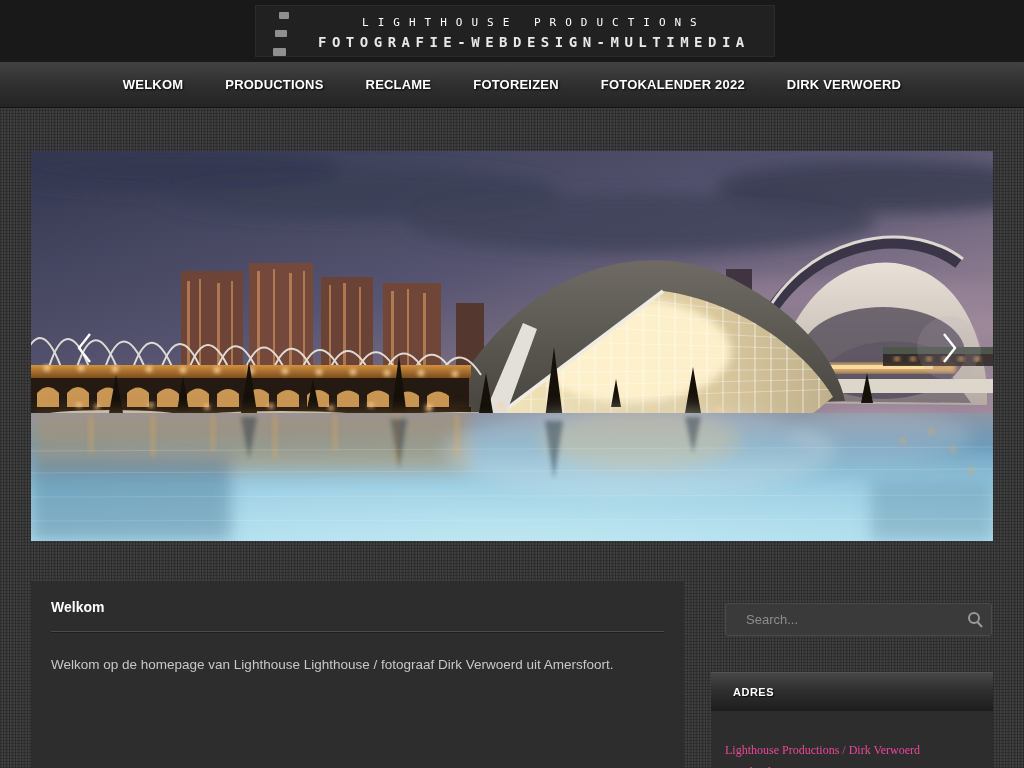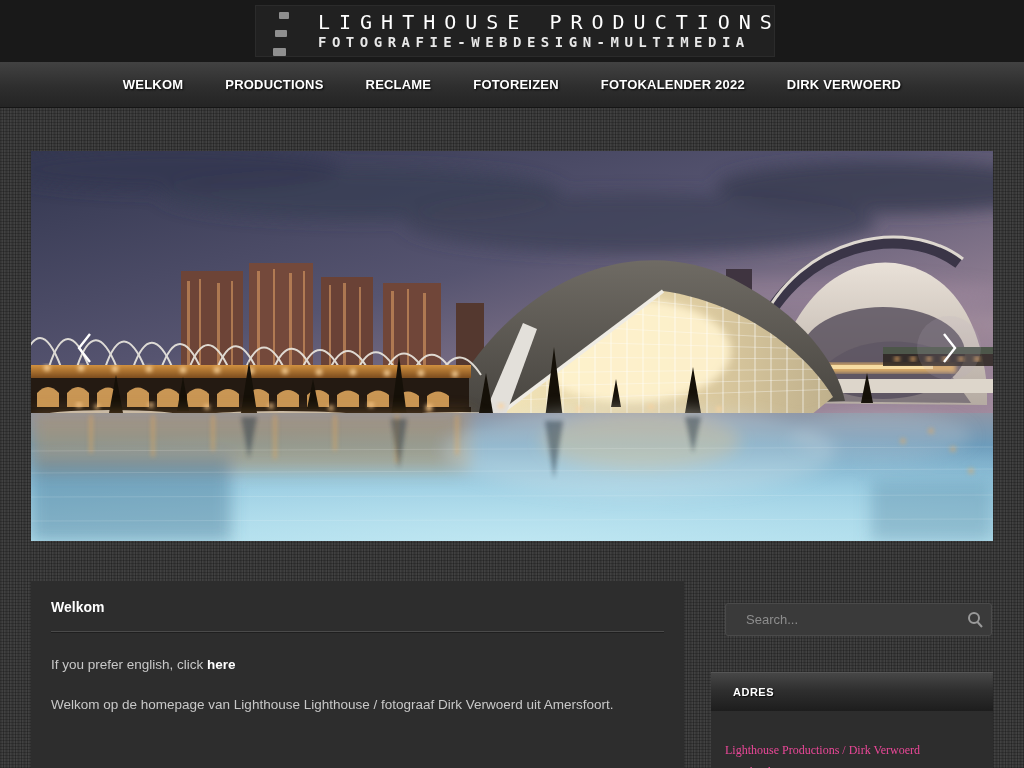--- a/index.html
+++ b/index.html
@@ -15,22 +15,22 @@
   
   .topbar{position:absolute;left:0;top:0;width:1024px;height:62px;background:#191919;}
   .logo-panel{position:absolute;left:255px;top:5px;width:520px;height:52px;background:#212121;
     border:1px solid #2b2b2b;box-sizing:border-box;display:flex;align-items:center;}
   .filmstrip{position:absolute;left:9px;top:3px;width:26px;height:46px;}
   .filmstrip span{position:absolute;width:10px;height:7px;background:#8f8f8f;border-radius:1px;}
   .filmstrip span:nth-child(1){left:14px;top:3px;}
   .filmstrip span:nth-child(2){left:10px;top:21px;width:12px;}
   .filmstrip span:nth-child(3){left:8px;top:39px;width:13px;height:8px;}
   .logo-text{margin-left:62px;}
-  .logo-title{font-family:"DejaVu Sans Mono",monospace;color:#ffffff;font-size:20px;
-    letter-spacing:9px;white-space:nowrap;line-height:19px;}
+  .logo-title{font-family:"DejaVu Sans Mono",monospace;color:#ffffff;font-size:11px;
+    letter-spacing:9px;white-space:nowrap;line-height:19px;text-align:center;}
   .logo-sub{font-family:"DejaVu Sans Mono",monospace;color:#e8e8e8;font-size:14px;font-weight:bold;
     letter-spacing:5.5px;white-space:nowrap;margin-top:2px;}
   
   .nav{position:absolute;left:0;top:62px;width:1024px;height:46px;
     background:linear-gradient(#424242,#2e2e2e 55%,#242424);
     border-bottom:1px solid #151515;box-sizing:border-box;
     display:flex;align-items:center;justify-content:center;gap:30px;}
   .nav a{color:#ffffff;text-decoration:none;font-size:13px;font-weight:bold;
     letter-spacing:0.2px;text-shadow:1px 1px 2px rgba(0,0,0,.9);padding:6px 6px;cursor:pointer;}
   
@@ -376,21 +376,20 @@
     <div class="arrow-circle"></div>
     <svg width="22" height="34" viewBox="0 0 22 34" style="position:relative;">
       <polyline points="6,3 17,17 6,31" fill="none" stroke="#ffffff" stroke-width="2.4"></polyline>
     </svg>
   </div>
 </div>
 
 <div class="main-panel">
   <h2>Welkom</h2>
   <div class="divider"></div>
-  <p><span>If you prefer english, click </span><a class="inline-link">here</a></p>
   <p>Welkom op de homepage van Lighthouse Lighthouse / fotograaf Dirk Verwoerd uit Amersfoort.</p>
 </div>
 
 <div class="sidebar">
   <div class="search-wrap">
     <input class="search-input" type="text" placeholder="Search..." style="">
     <button class="search-btn">
       <svg width="20" height="20" viewBox="0 0 20 20">
         <circle cx="9" cy="8" r="5" fill="none" stroke="#9a9a9a" stroke-width="2"></circle>
         <line x1="12.5" y1="12" x2="17" y2="17" stroke="#9a9a9a" stroke-width="2"></line>

